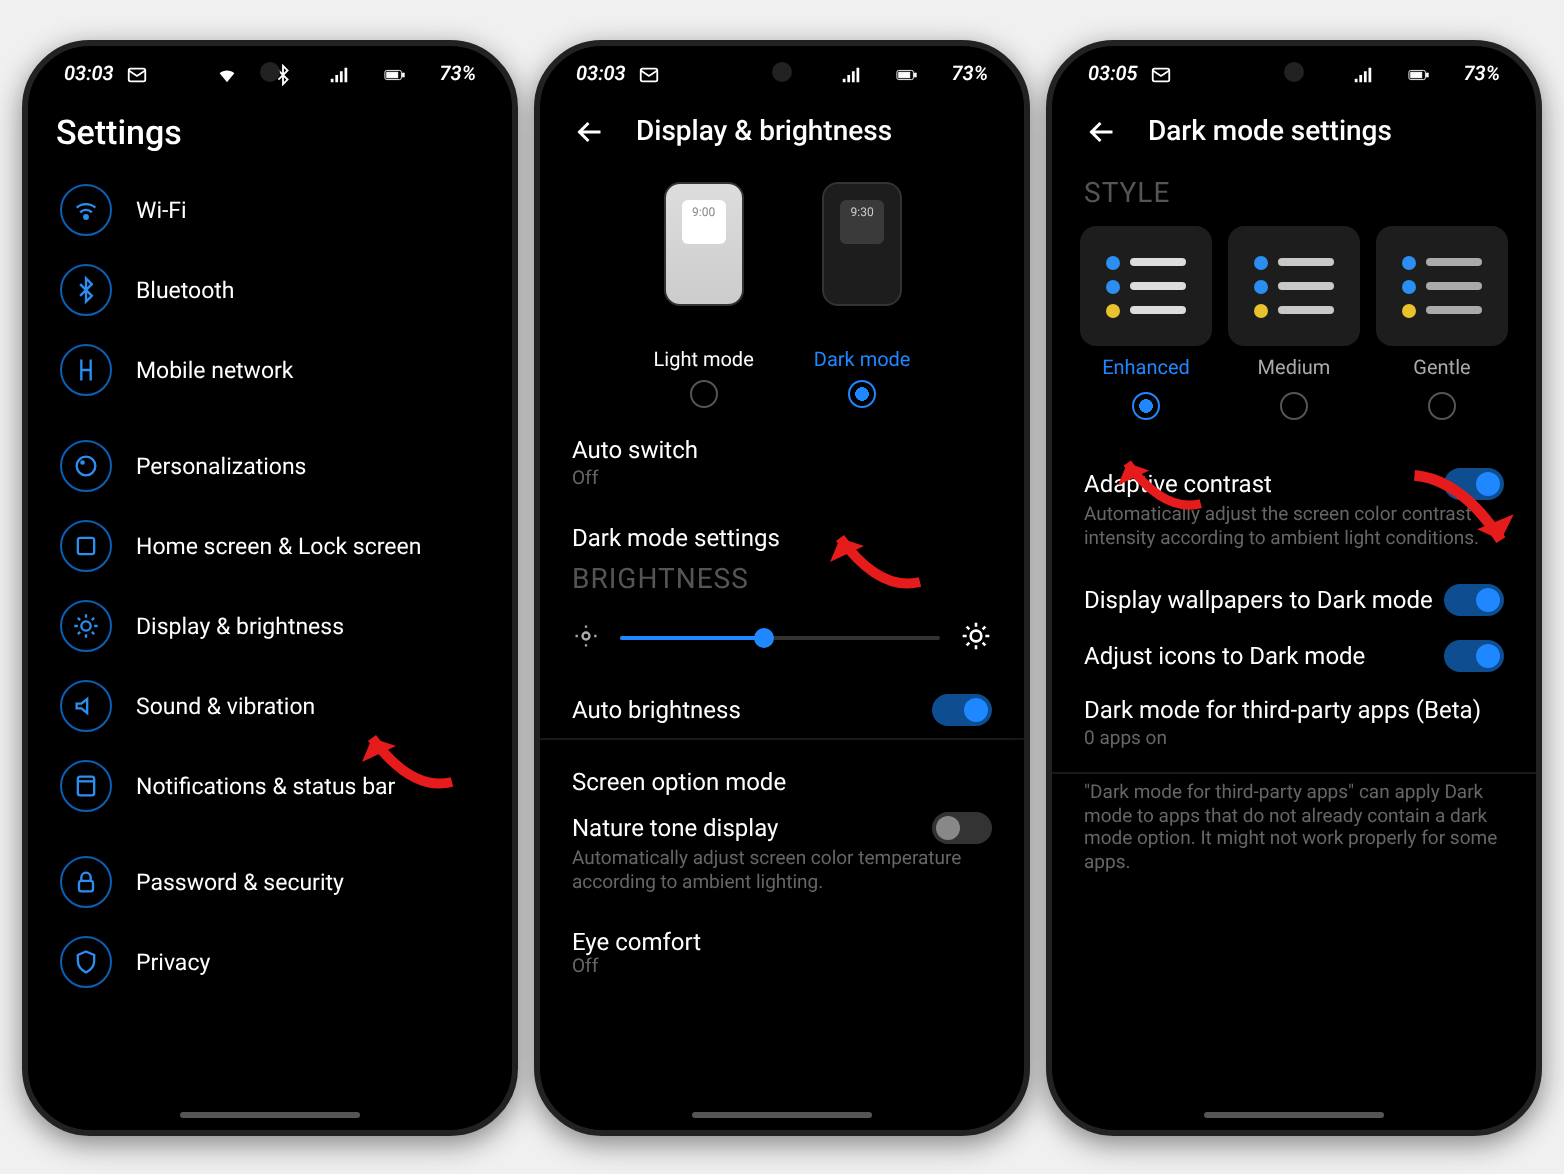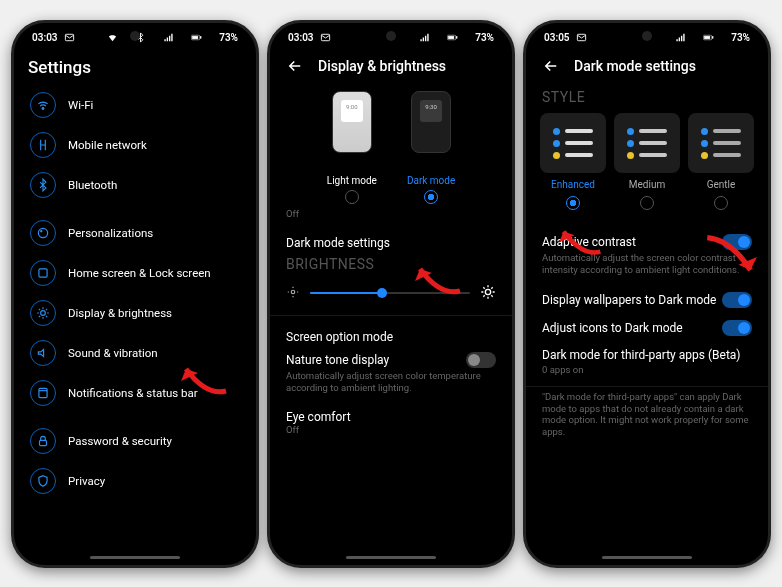--- a/index.html
+++ b/index.html
@@ -30,21 +30,21 @@
     position: absolute;
     top: 8px; left: 50%; transform: translateX(-50%);
     width: 10px; height: 10px;
     background: #222; border-radius: 50%;
     z-index: 10;
   }
   .statusbar {
     height: 28px;
     display: flex; align-items: center; justify-content: space-between;
     padding: 0 18px;
-    font-size: 10px; font-weight: 600;
+    font-size: 10px; font-weight: 600; font-style: italic;
   }
   .statusbar .left { display: flex; align-items: center; gap: 6px; }
   .statusbar .right { display: flex; align-items: center; gap: 17px; }
   .sb-icon { width: 11px; height: 11px; display: inline-flex; }
   .header {
     display: flex; align-items: center; gap: 14px;
     padding: 6px 16px 10px;
     font-size: 14px; font-weight: 500;
   }
   .header.simple { padding: 6px 14px 8px; font-size: 17px; }
@@ -203,32 +203,32 @@
           <svg width="14" height="14" viewBox="0 0 24 24" fill="none" stroke-width="2">
             <path d="M4 10a12 12 0 0116 0M7 14a7 7 0 0110 0"></path>
             <circle cx="12" cy="18" r="1.5" fill="#2a8ff0"></circle>
           </svg>
         </span>
       <span class="row-label">Wi-Fi</span>
     </div>
     <div class="row">
       <span class="circicon">
           <svg width="14" height="14" viewBox="0 0 24 24" fill="none" stroke-width="2">
+            <path d="M7 7l10 10-5 5V2l5 5L7 17"></path>
+          </svg>
+        </span>
+      <span class="row-label">Bluetooth</span>
+    </div>
+    <div class="row">
+      <span class="circicon">
+          <svg width="14" height="14" viewBox="0 0 24 24" fill="none" stroke-width="2">
             <path d="M8 3v18M16 3v18M8 12h8"></path>
           </svg>
         </span>
       <span class="row-label">Mobile network</span>
-    </div>
-    <div class="row">
-      <span class="circicon">
-          <svg width="14" height="14" viewBox="0 0 24 24" fill="none" stroke-width="2">
-            <path d="M7 7l10 10-5 5V2l5 5L7 17"></path>
-          </svg>
-        </span>
-      <span class="row-label">Bluetooth</span>
     </div>
     <div style="height:8px"></div>
     <div class="row">
       <span class="circicon">
           <svg width="14" height="14" viewBox="0 0 24 24" fill="none" stroke-width="2">
             <circle cx="12" cy="12" r="8"></circle>
             <circle cx="9" cy="9" r="1" fill="#2a8ff0"></circle>
           </svg>
         </span>
       <span class="row-label">Personalizations</span>
@@ -344,20 +344,23 @@
       <div class="mockphone dark">
           <div class="mocktop">
             <div class="mocktime">9:30</div>
           </div>
         </div>
       <div class="mode-label sel">Dark mode</div>
       <div class="radio selected"></div>
     </div>
   </div>
 
+  <div class="sectline">
+    <span class="lbl">Auto switch</span>
+  </div>
   <div class="subtxt">Off</div>
 
   <div class="sectline">
     <span class="lbl">Dark mode settings</span>
   </div>
 
   <div class="caption">BRIGHTNESS</div>
   <div class="slider-row">
     <span><svg width="14" height="14" viewBox="0 0 24 24" fill="none" stroke="#aaa" stroke-width="2">
           <circle cx="12" cy="12" r="3"></circle>
@@ -366,20 +369,24 @@
     <div class="slider-track">
       <div class="slider-fill" style="width:45%"></div>
       <div class="slider-thumb" style="left:45%"></div>
     </div>
     <span><svg width="16" height="16" viewBox="0 0 24 24" fill="none" stroke="#fff" stroke-width="2">
           <circle cx="12" cy="12" r="4"></circle>
           <path d="M12 2v3M12 19v3M2 12h3M19 12h3M5 5l2 2M17 17l2 2M5 19l2-2M17 7l2-2"></path>
         </svg></span>
   </div>
 
+  <div class="sectline">
+    <span class="lbl">Auto brightness</span>
+    <span class="toggle on"></span>
+  </div>
 
   <div class="divider"></div>
 
   <div class="sectline">
     <span class="lbl">Screen option mode</span>
   </div>
   <div class="sectline" style="padding-top:6px">
     <span class="lbl">Nature tone display</span>
     <span class="toggle off"></span>
   </div>

